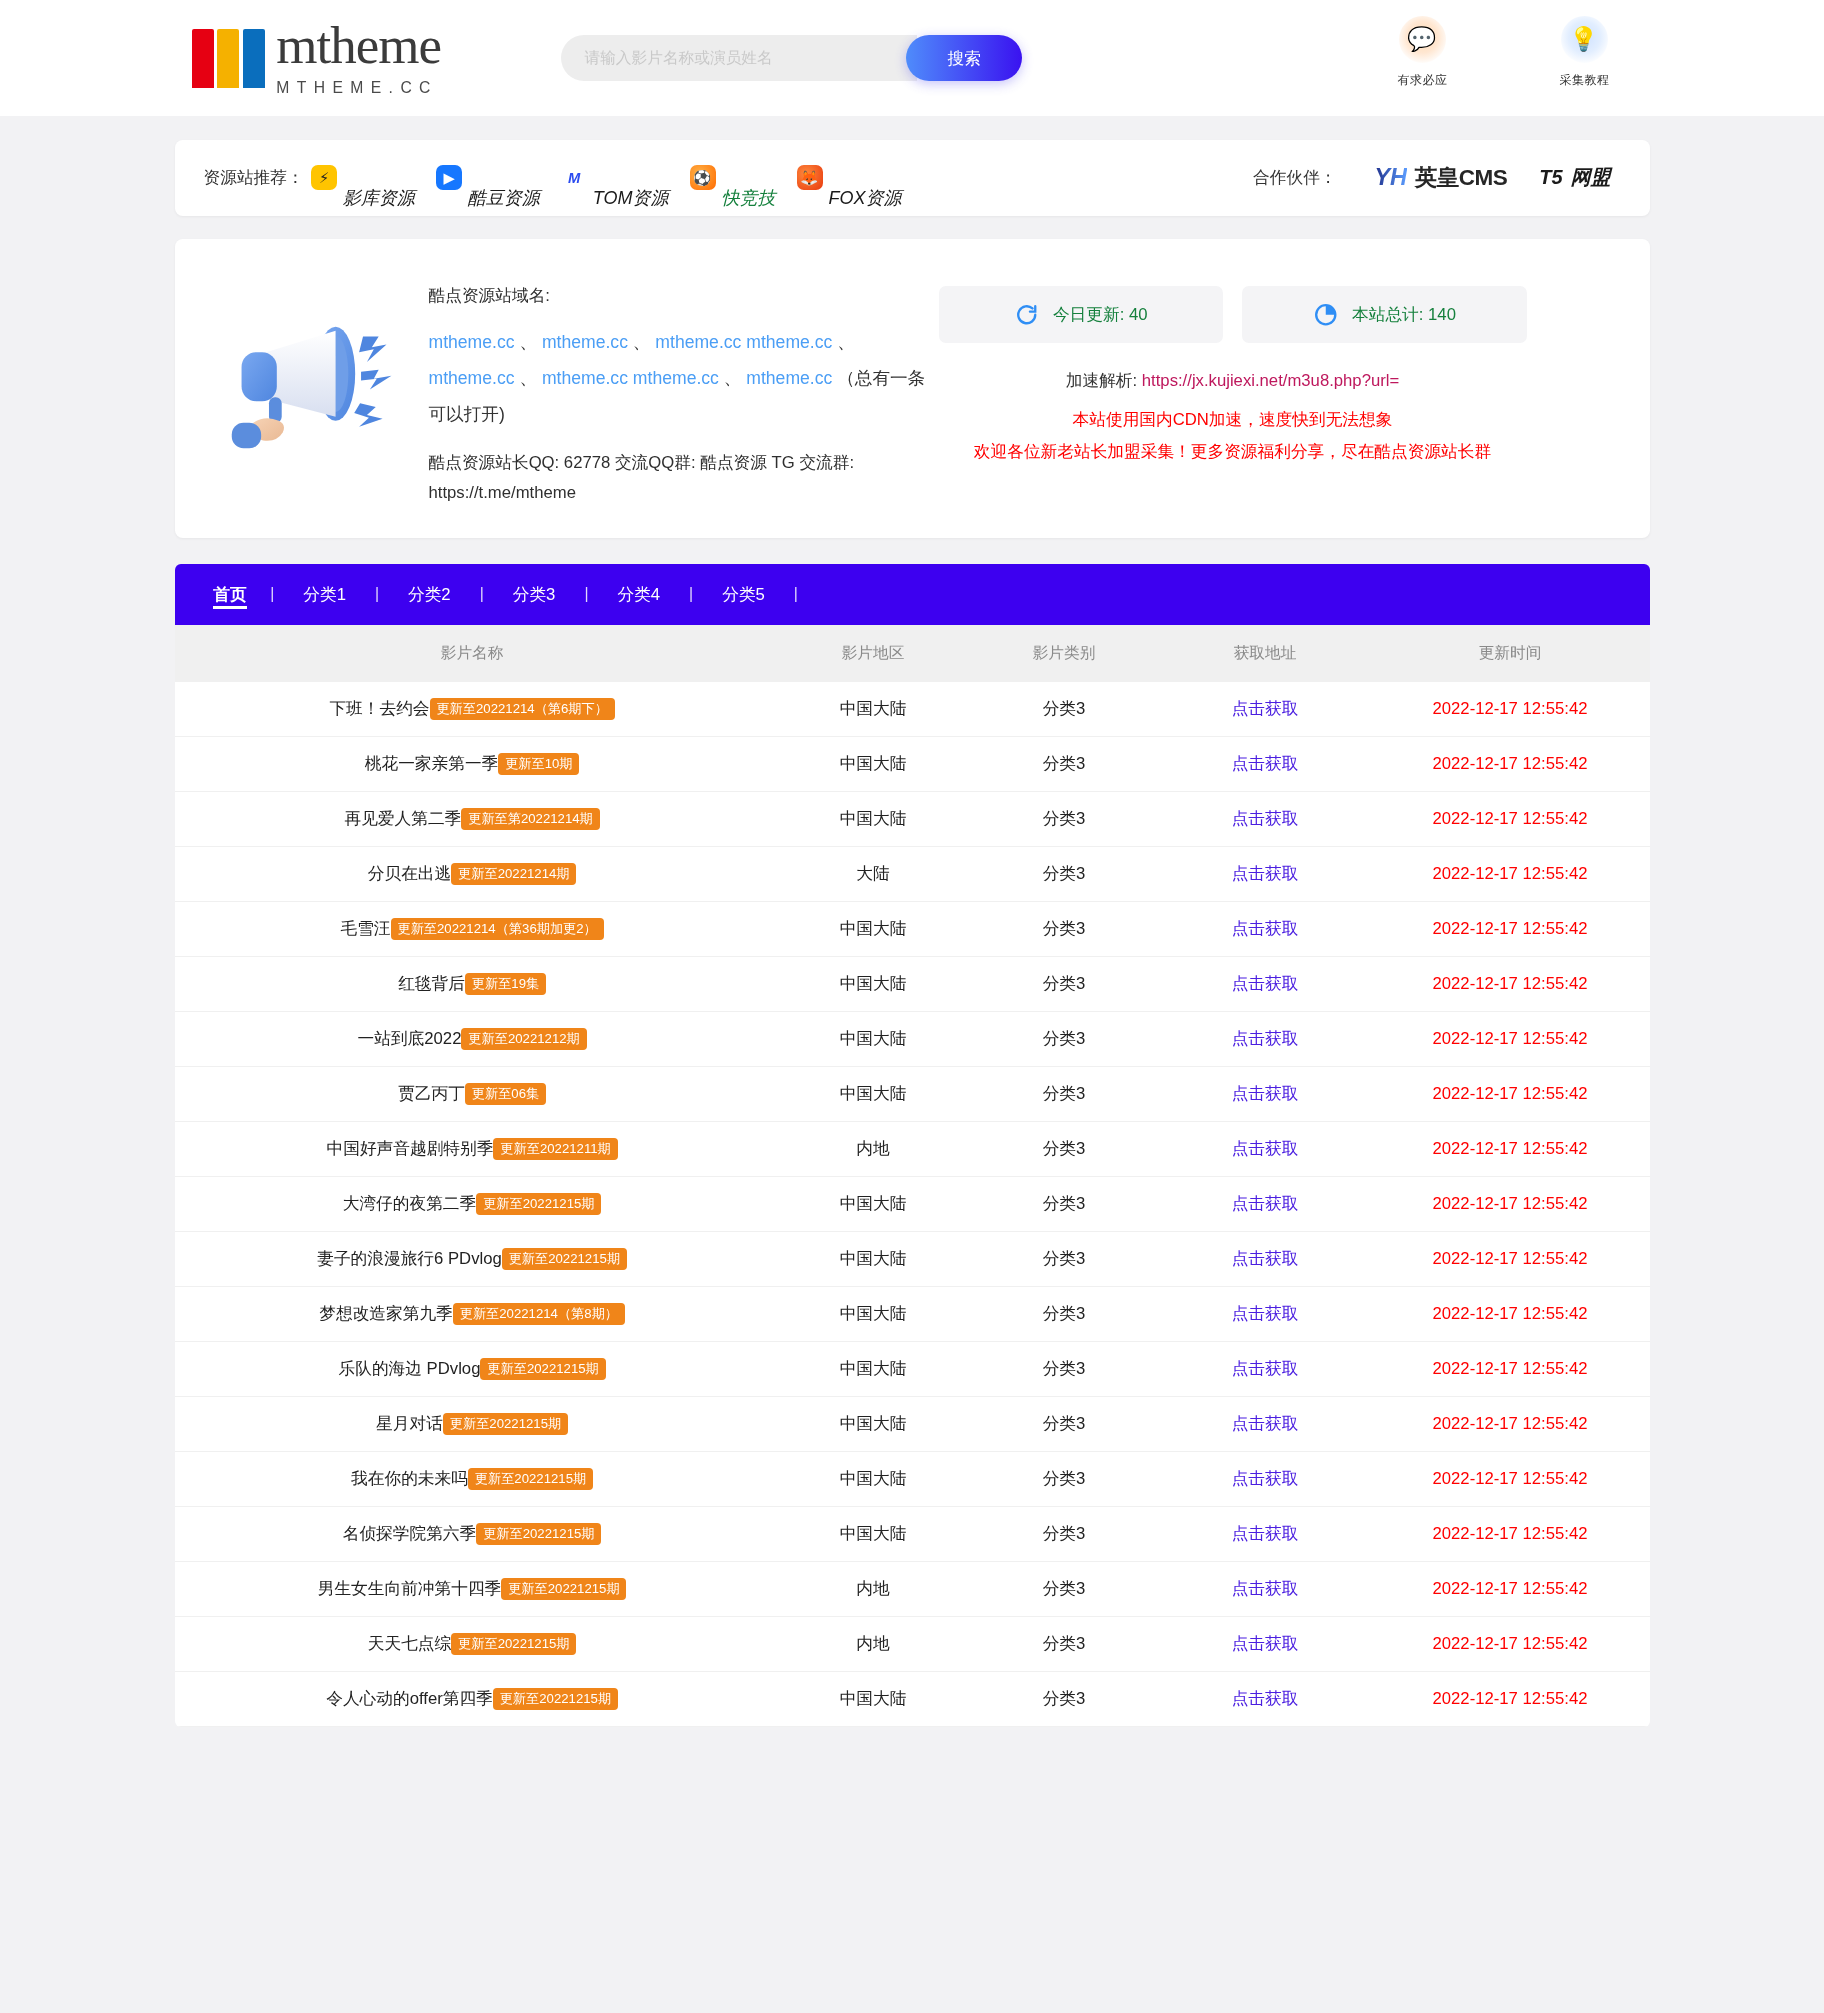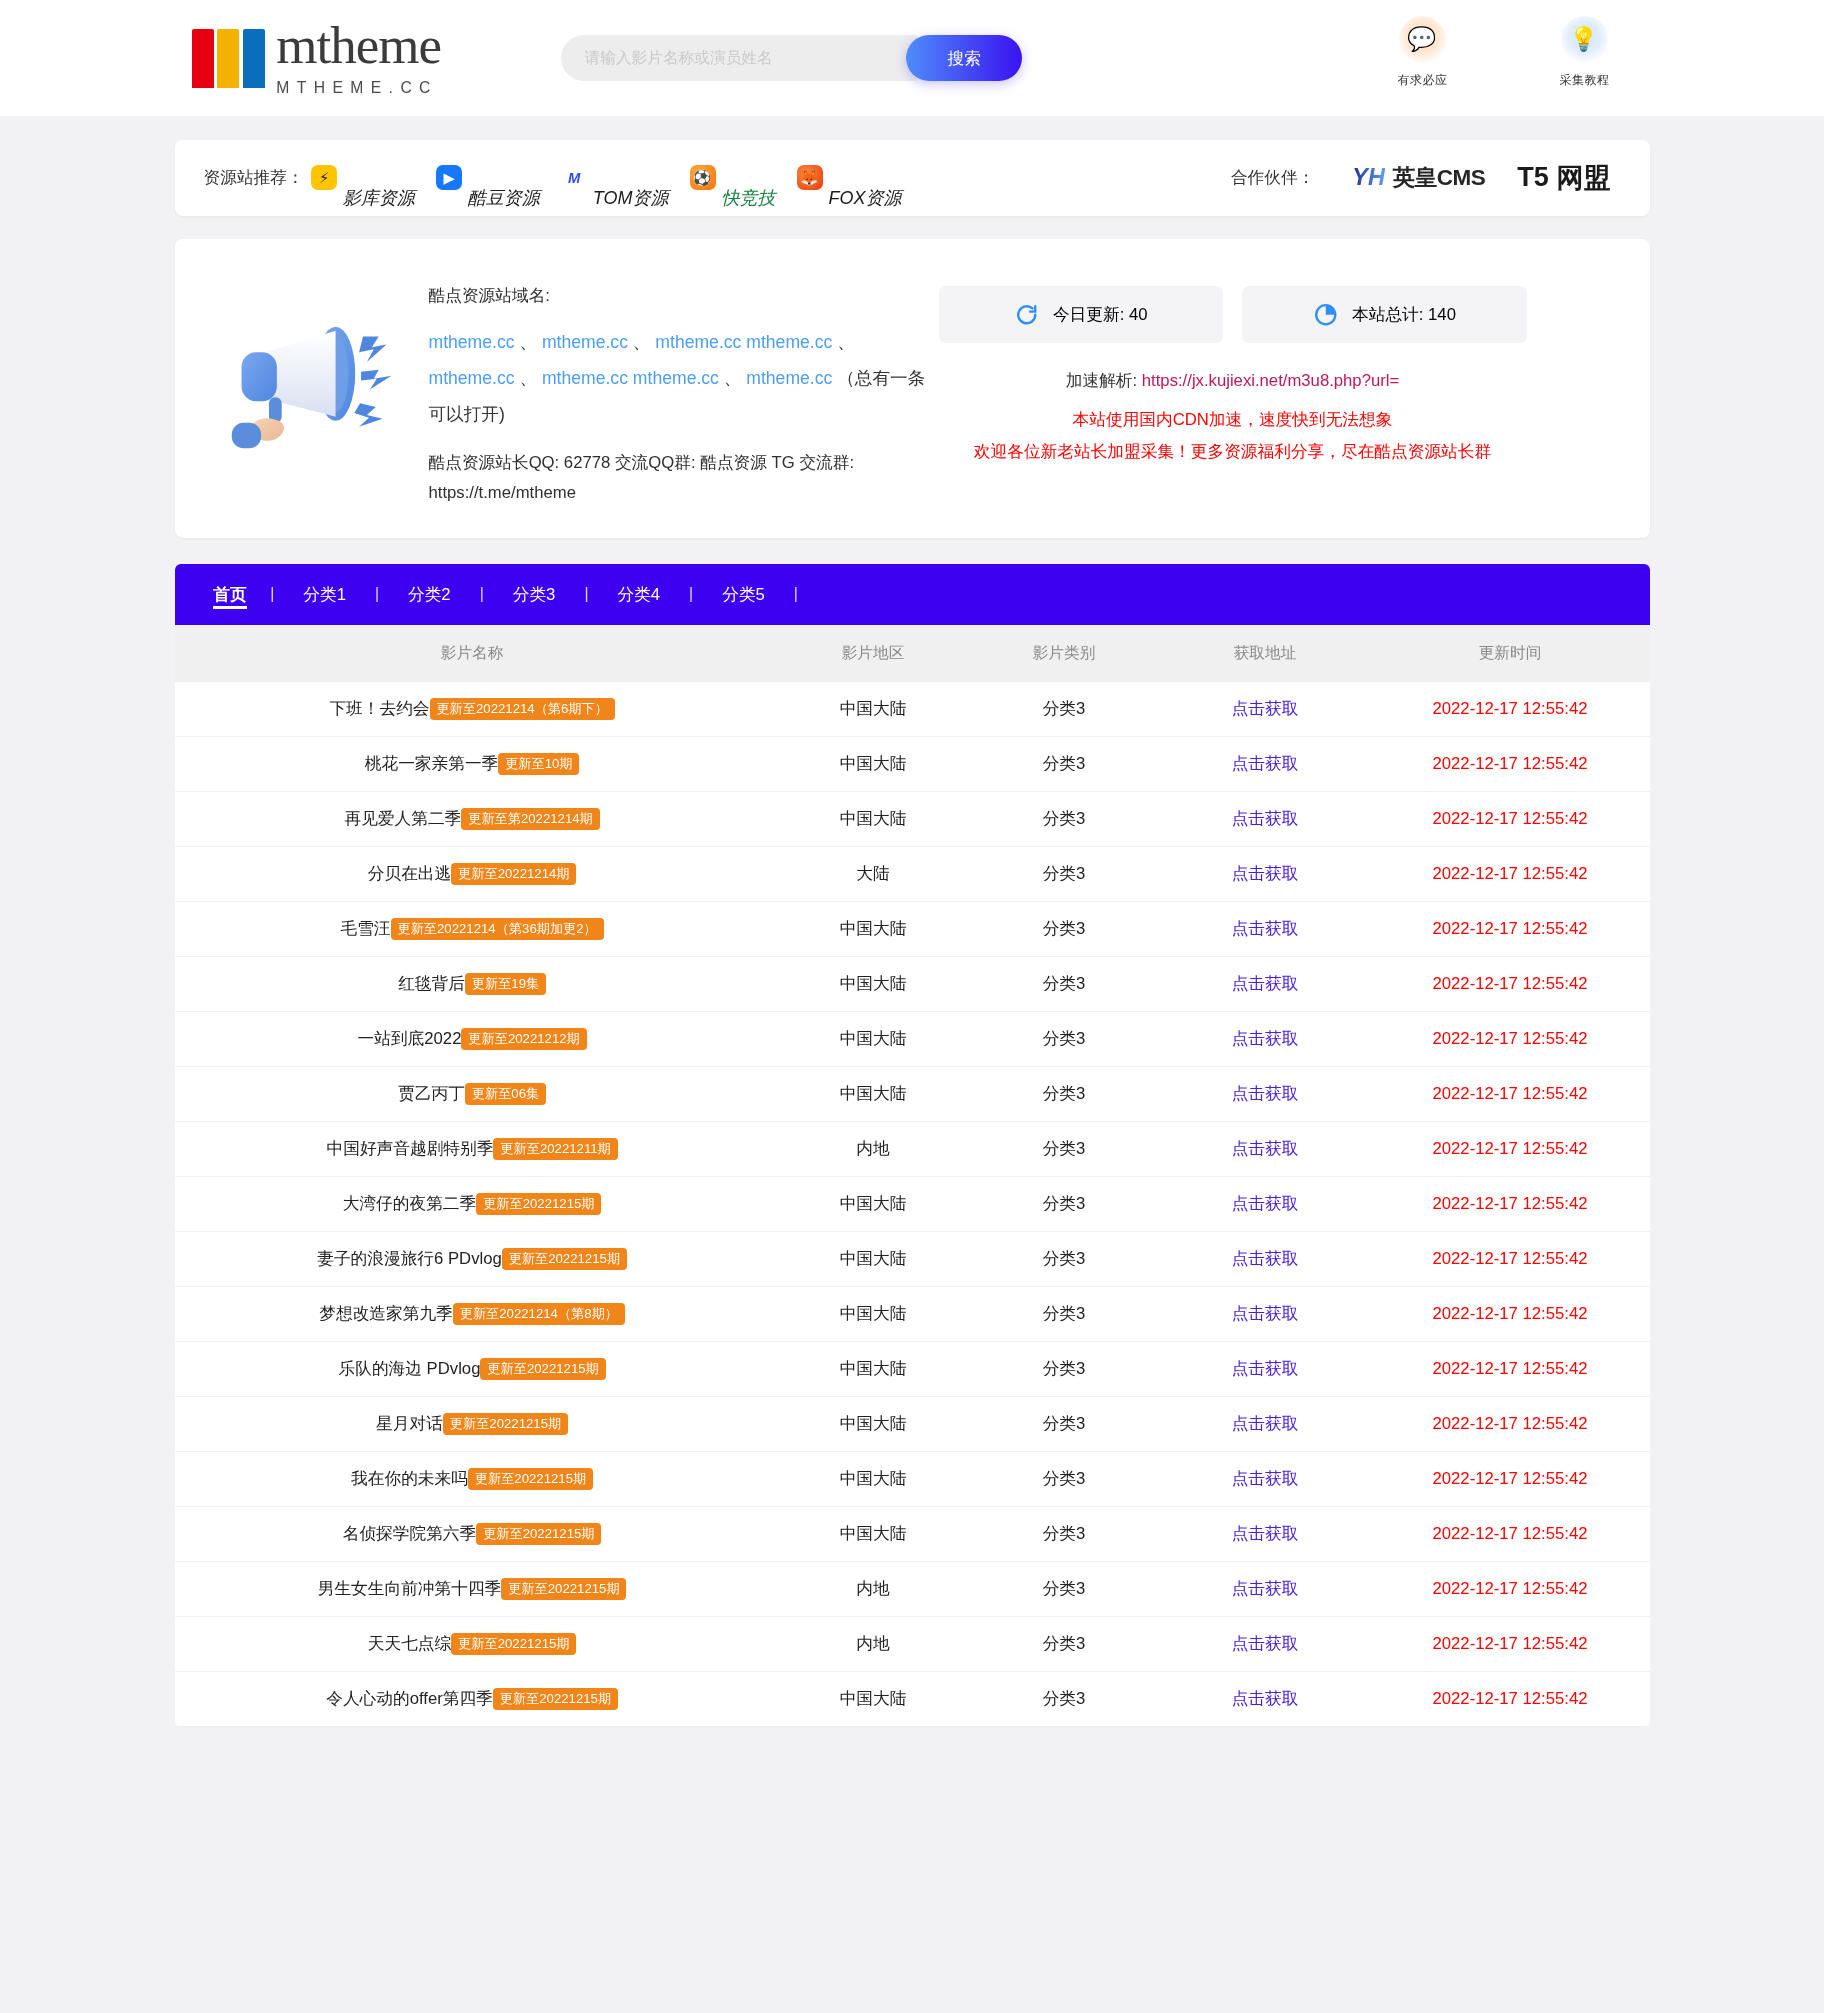--- a/index.html
+++ b/index.html
@@ -149,21 +149,21 @@
   }
   .cooplabel { font-size: 16.7px; color: #333; margin-right: 5.9px; }
   .coop { display: flex; align-items: center; gap: 7.8px; cursor: pointer; }
   .coop .yh {
     font-size: 23.5px; font-weight: 800; font-style: italic;
     background: linear-gradient(90deg,#1f2f8a,#5c9dff);
     -webkit-background-clip: text; background-clip: text; color: transparent;
   }
   .coop .cms { font-size: 22.5px; font-weight: 800; color: #262626; letter-spacing: -0.5px; }
   .coop .t5 {
-    font-size: 27px; font-weight: 800; color: #1b1b1b;
+    font-size: 20px; font-weight: 800; font-style: italic; color: #1b1b1b;
   }
 
   
   .notice {
     margin-top: 23.5px;
     display: flex;
     padding: 25.5px 39px 29px 29px;
     min-height: 223px;
   }
   .megaphone { width: 225px; flex: none; display: flex; align-items: center; justify-content: center; }
@@ -180,21 +180,21 @@
   .stat {
     flex: 1;
     height: 57px;
     background: #f4f4f6;
     border-radius: 6.9px;
     display: flex;
     align-items: center;
     justify-content: center;
     gap: 13.7px;
     font-size: 16.7px;
-    color: #000000;
+    color: #15803d;
   }
   .stat svg { flex: none; }
   .parse {
     margin-top: 25.5px;
     text-align: center;
     font-size: 16.7px;
     color: #333;
   }
   .parse a { color: #be185d; text-decoration: none; }
   .redline {

